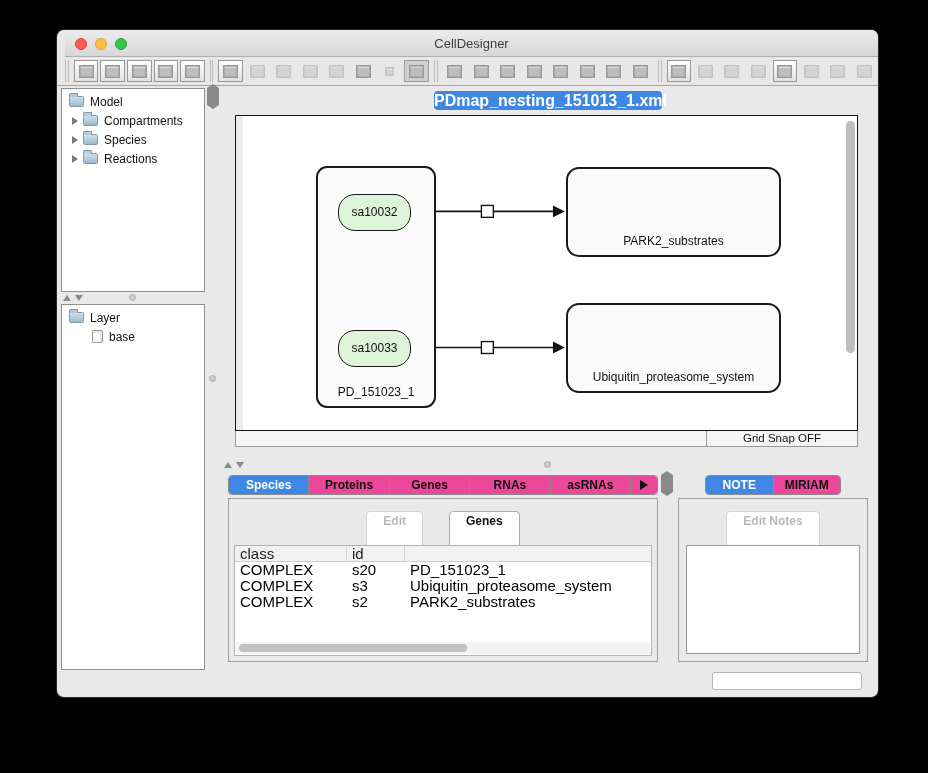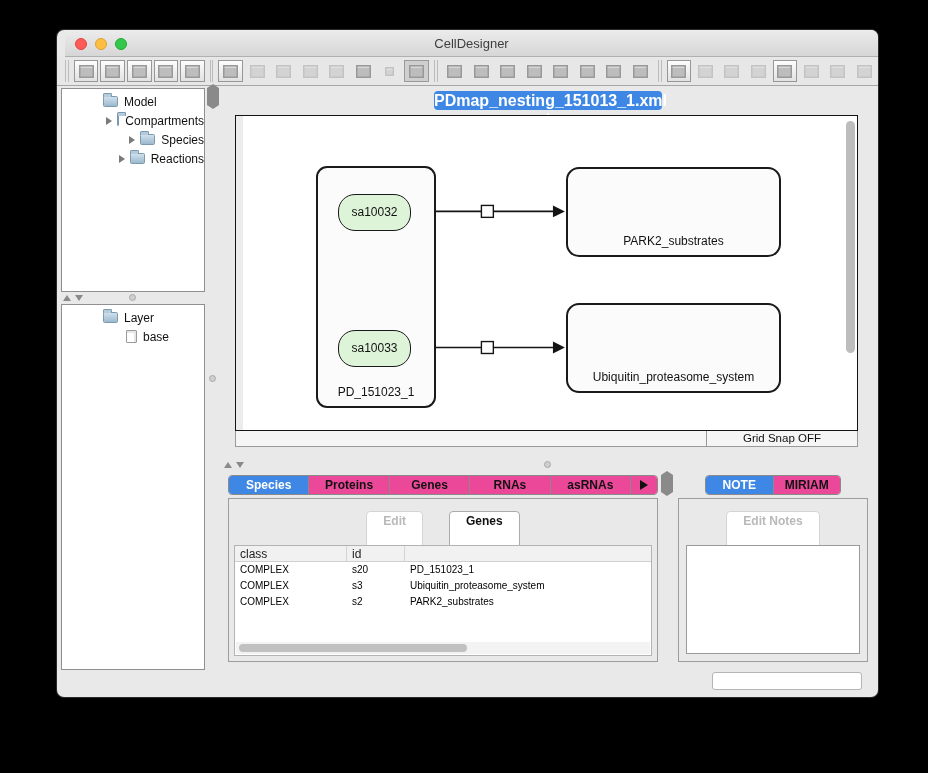--- a/index.html
+++ b/index.html
@@ -28,25 +28,25 @@
   .tbtn { width:25px; height:22px; margin:0 1px; display:flex; align-items:center;
     justify-content:center; border:1px solid transparent; }
   .tbtn.b { border:1px solid #979797; background:linear-gradient(#fdfdfd,#e2e2e2); }
   .tbtn.pressed { border:1px solid #9a9a9a; background:#cfcfcf; }
   .tbtn .g { width:15px; height:13px; background:#bdbdbd;
     box-shadow:inset 0 0 0 1.5px #999, inset 0 3px 0 #d7d7d7; }
   .tbtn.dim .g { opacity:.45; }
   .tbtn.small .g { width:9px; height:9px; }
 
   
-  .panel { position:absolute; background:#fff; border:1px solid #8f8f8f;padding-left:34px; }
+  .panel { position:absolute; background:#fff; border:1px solid #8f8f8f; }
   .tree-panel  { left:4px; top:58px; width:144px; height:204px; padding-top:3px; }
   .layer-panel { left:4px; top:274px; width:144px; height:366px; padding-top:3px; }
   .trow { display:flex; align-items:center; height:19px; font-size:12px; color:#111; }
-  .ind1 { padding-left:7px; } .ind2 { padding-left:10px;justify-content:flex-end; } .ind3 { padding-left:30px; }
+  .ind1 { padding-left:7px; } .ind2 { padding-left:10px; } .ind3 { padding-left:30px; }
   .disc { width:0; height:0; border-left:6px solid #7a7a7a; border-top:4px solid transparent;
     border-bottom:4px solid transparent; margin-right:5px; }
   .folder { position:relative; width:15px; height:11px; background:linear-gradient(#cfe0ec,#9db9cd);
     border:1px solid #7d99ad; border-radius:1.5px; margin-right:6px; }
   .folder::before { content:""; position:absolute; left:-1px; top:-4px; width:7px; height:3px;
     background:#b5cbdb; border:1px solid #7d99ad; border-bottom:none; border-radius:1.5px 1.5px 0 0; }
   .page { width:11px; height:13px; background:#fff; border:1px solid #9a9a9a;
     border-radius:1px; margin-right:6px; box-shadow:inset -2px 2px 0 #e6e6e6; }
 
   
@@ -99,23 +99,23 @@
   .panel-body { position:absolute; left:0; right:0; top:23px; bottom:0;
     background:#e9e9e9; border:1px solid #9d9d9d; }
   .btnrow { position:absolute; left:0; right:0; top:12px; height:22px;
     display:flex; justify-content:center; gap:26px; }
   .pbtn { height:38px; padding:0 16px; background:#fff; border:1px solid #ababab;
     border-radius:4px; font-size:12px; font-weight:bold; color:#111; line-height:19px; }
   .pbtn.disabled { color:#b9b9b9; border-color:#d4d4d4; }
   .tablewrap { position:absolute; left:5px; right:5px; top:46px; bottom:5px;
     background:#fff; border:1px solid #b3b3b3; overflow:hidden; }
   .thead { display:flex; height:16px; background:#f1f1f1; border-bottom:1px solid #cfcfcf;
-    font-size:12px; color:#222; }
+    font-size:15px; color:#222; }
   .thead .c { line-height:16px; padding-left:5px; border-right:1px solid #d4d4d4; }
-  .trowd { display:flex; height:16px; font-size:10px; color:#000; }
+  .trowd { display:flex; height:16px; font-size:15px; color:#000; }
   .trowd .c { line-height:16px; padding-left:5px; }
   .c.col0 { width:112px; } .c.col1 { width:58px; } .c.col2 { flex:1; border-right:none; }
   .hscroll { position:absolute; left:1px; right:1px; bottom:1px; height:12px; background:#f3f3f3; }
   .hscroll .thumb { margin:2px 0 0 3px; width:55%; height:8px; background:#c1c1c1; border-radius:4px; }
 
   
   .br { position:absolute; left:621px; top:445px; width:190px; height:187px; }
   .br .segbar { width:136px; margin:0 auto; }
   .br .seg { padding:0 6px; }
   .notesbox { position:absolute; left:7px; right:7px; top:46px; bottom:7px;

